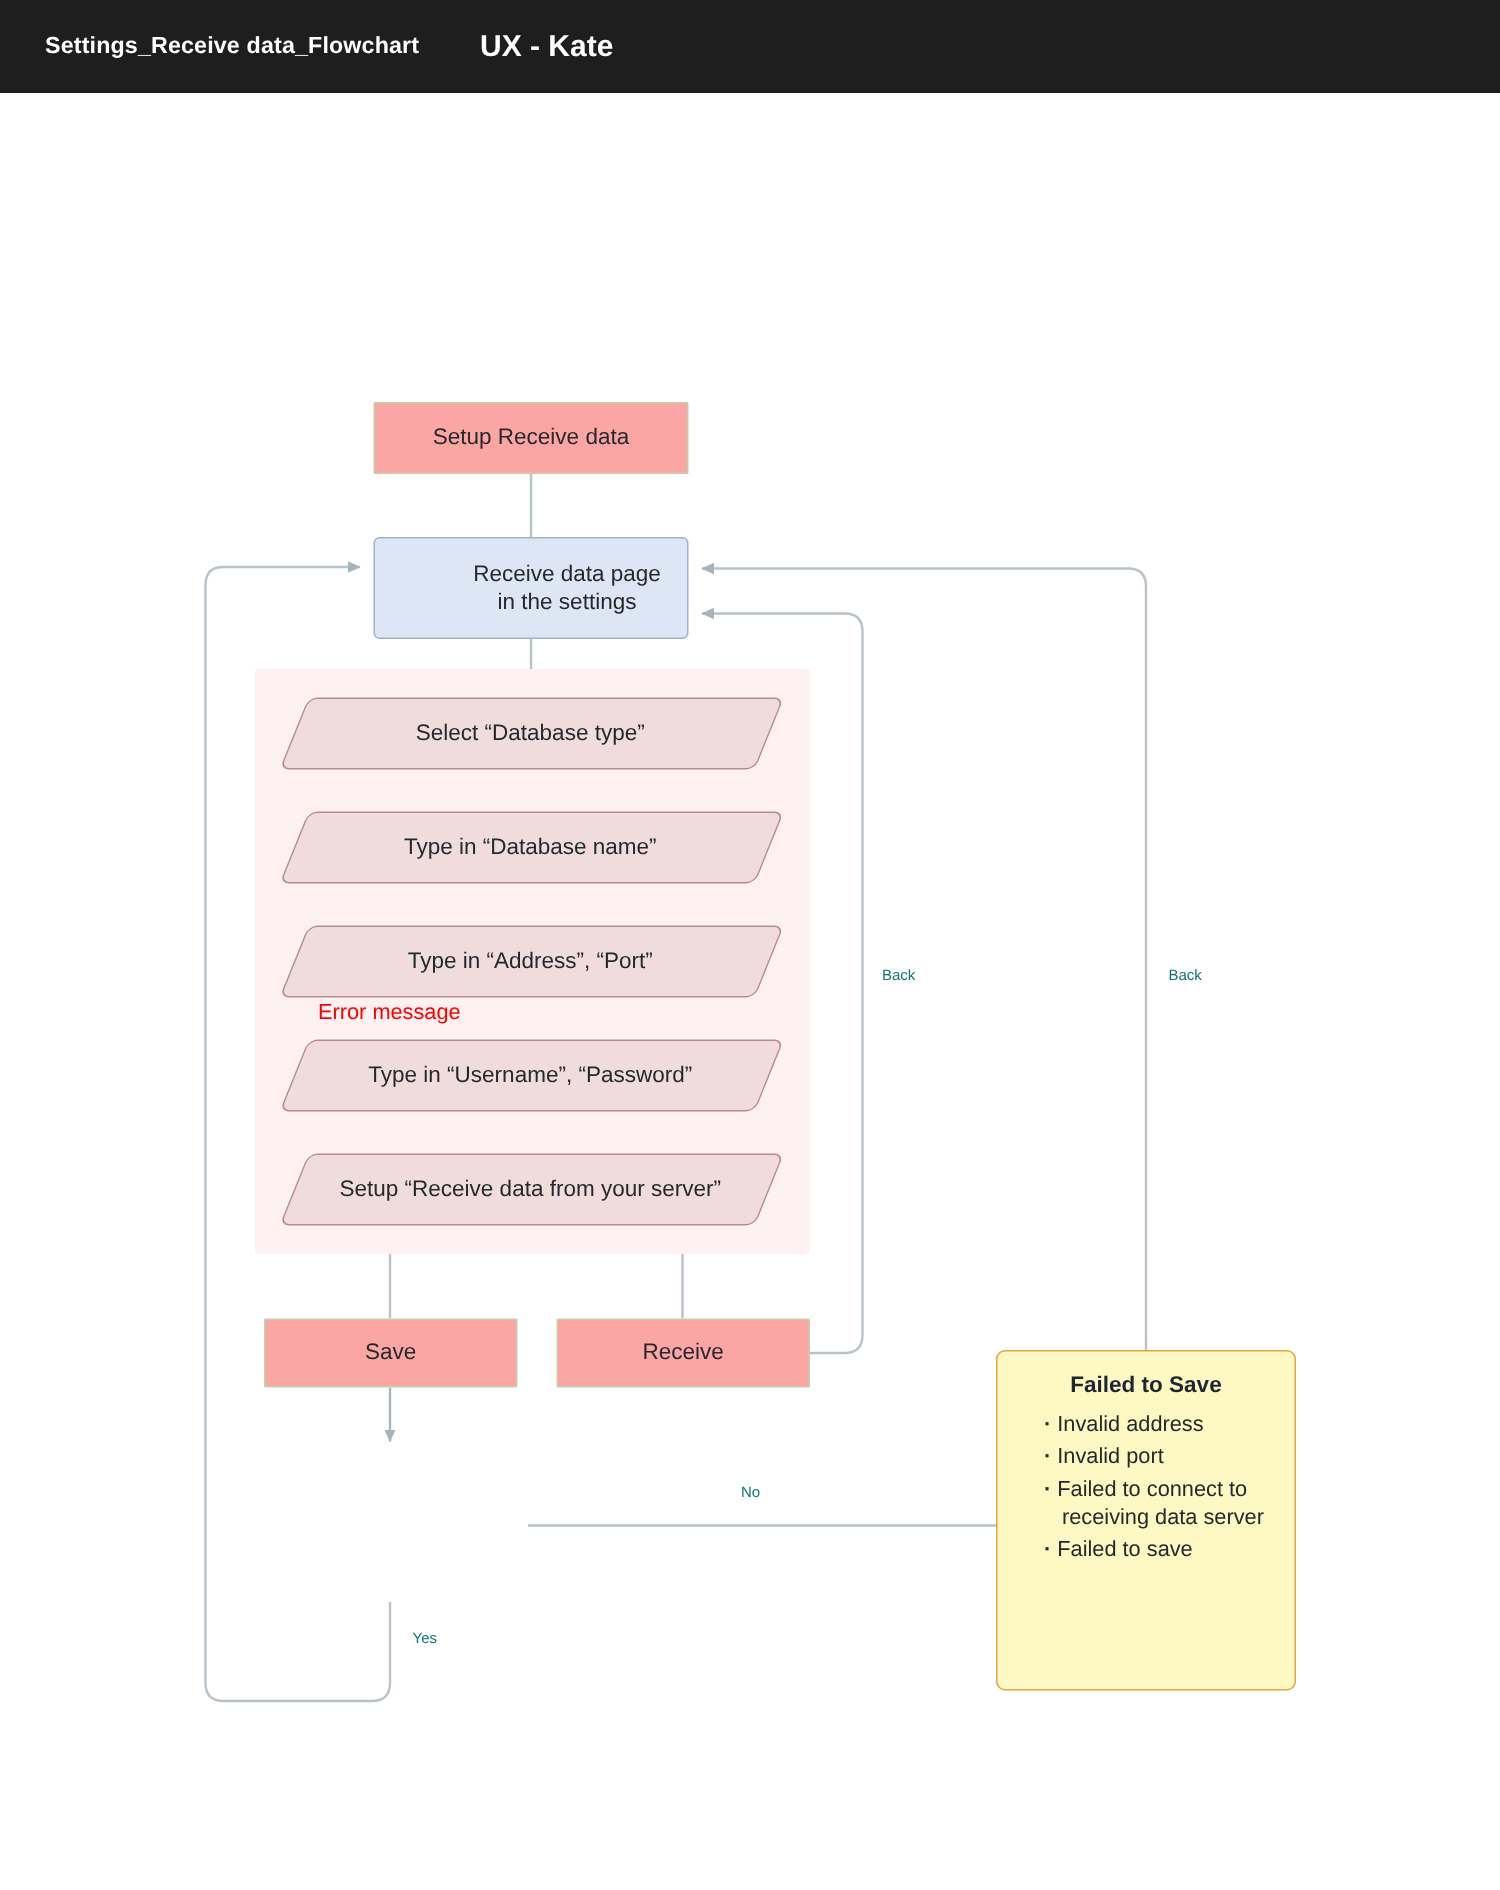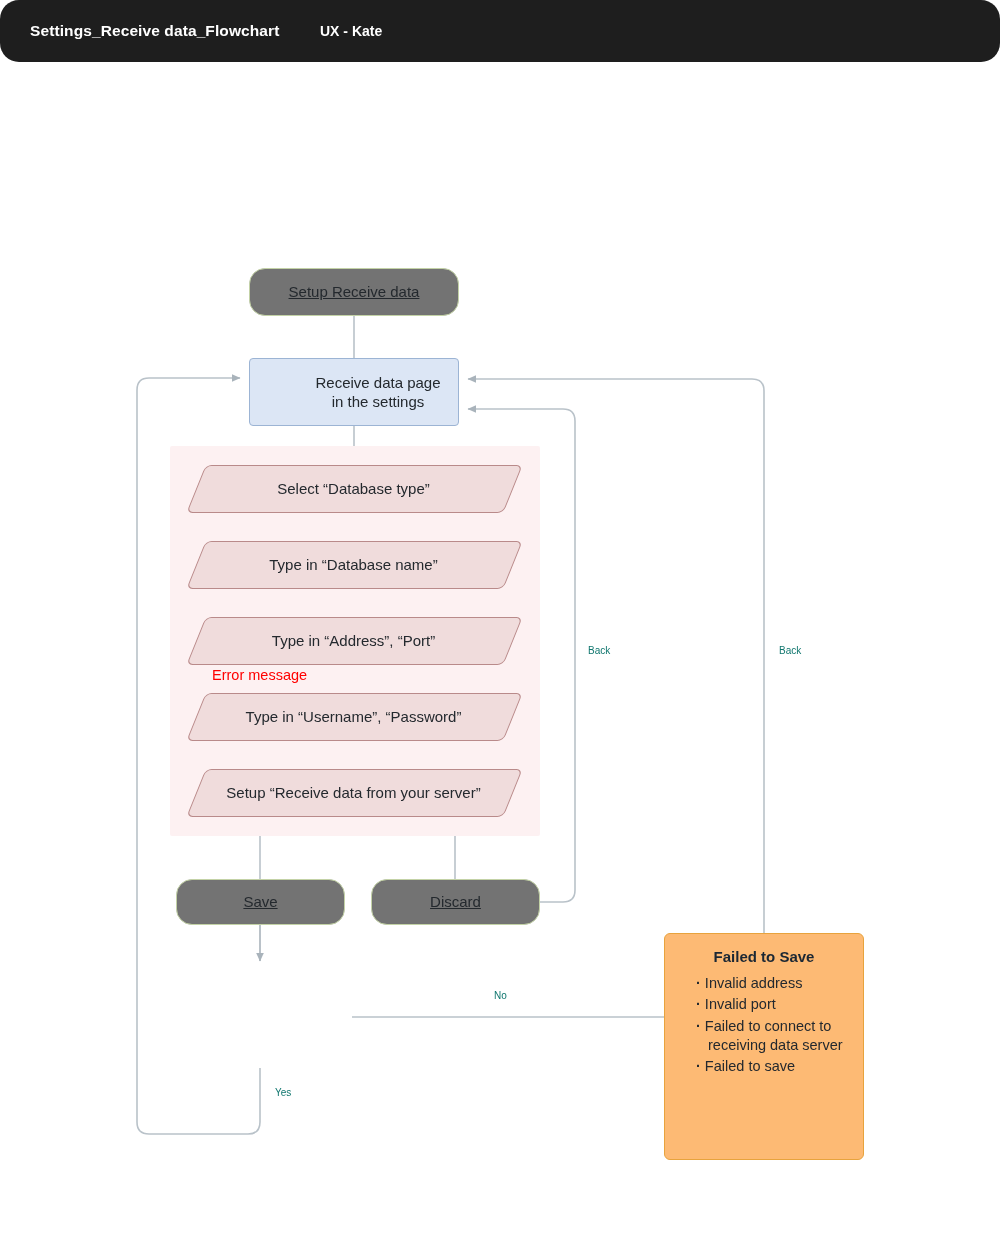--- a/index.html
+++ b/index.html
@@ -14,40 +14,39 @@
     font-family: "Liberation Sans", sans-serif;
     overflow: hidden;
   }
 
   
   #header-bar {
     position: absolute;
     left: 0; top: 0;
     width: 1000px; height: 62px;
     background: #1e1e1e;
-    border-radius: 19px;
   }
   #header-title {
     position: absolute;
     left: 30px; top: 0;
     height: 62px;
     line-height: 62px;
     color: #ffffff;
     font-size: 15.5px;
     font-weight: bold;
     letter-spacing: 0.1px;
     white-space: nowrap;
   }
   #header-author {
     position: absolute;
     left: 320px; top: 0;
     height: 62px;
     line-height: 62px;
     color: #ffffff;
-    font-size: 14px;
+    font-size: 20px;
     font-weight: bold;
     white-space: nowrap;
   }
 
   
   #canvas {
     position: absolute;
     left: 0; top: 62px;
     width: 1000px; height: 1198px;
   }
@@ -76,24 +75,23 @@
     width: 340px; height: 48px;
     background: #dce6f5;
     border: 1px solid #9cb4d4;
     border-radius: 24px;
     font-weight: bold;
     color: #1b2733;
   }
 
   
   .green-box {
-    background: #737373;
+    background: #fca5a5;
     border: 1px solid #c3d2a6;
-    border-radius: 16px;
-    text-decoration: underline;
+    border-radius: 1px;
   }
   #node-setup {
     left: 249px; top: 206px;
     width: 210px; height: 48px;
   }
   #node-save {
     left: 176px; top: 817px;
     width: 169px; height: 46px;
   }
   #node-discard {
@@ -174,23 +172,23 @@
     justify-content: center;
     font-size: 15px;
     font-weight: bold;
     color: #1b2733;
     white-space: nowrap;
   }
 
   
   #node-failed {
     position: absolute;
-    left: 664px; top: 871px;
+    left: 664px; top: 838px;
     width: 200px; height: 227px;
-    background: #fdba74;
+    background: #fef9c3;
     border: 1px solid #e8a33d;
     border-radius: 6px;
     box-sizing: border-box;
     padding: 14px 0 0 0;
   }
   #failed-title {
     text-align: center;
     font-size: 15px;
     font-weight: bold;
     color: #1b2733;
@@ -297,21 +295,21 @@
     <div class="para-shape"></div>
     <div class="para-label">Setup “Receive data from your server”</div>
   </div>
 
   <div class="para-wrap" id="para-3">
     <div class="para-shape"></div>
     <div class="para-label">Type in “Username”, “Password”</div>
   </div>
 
   <div class="node green-box" id="node-save">Save</div>
-  <div class="node green-box" id="node-discard">Discard</div>
+  <div class="node green-box" id="node-discard">Receive</div>
 
 
   <div id="node-failed">
     <div id="failed-title">Failed to Save</div>
     <ul id="failed-list">
       <li>Invalid address</li>
       <li>Invalid port</li>
       <li>Failed to connect to receiving data server</li>
       <li>Failed to save</li>
     </ul>

